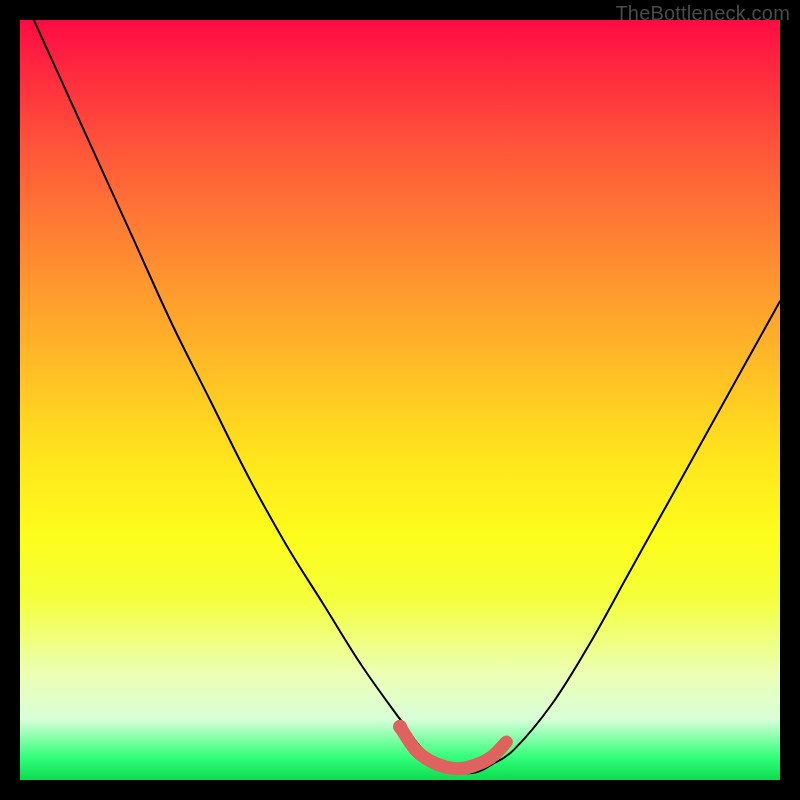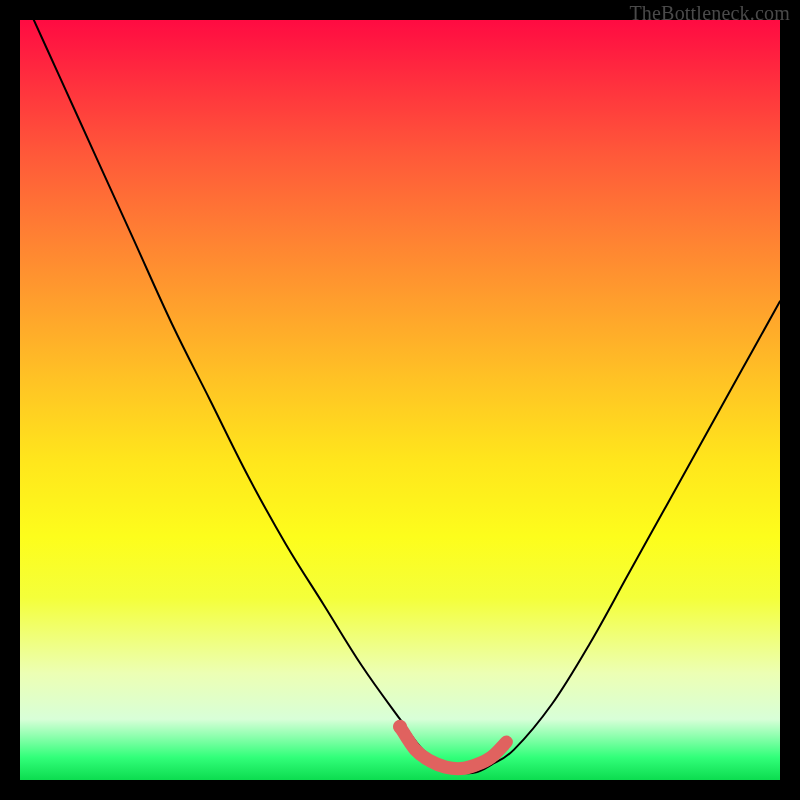--- a/index.html
+++ b/index.html
@@ -45,21 +45,21 @@
     );
   }
   .svg-layer {
     position: absolute;
     inset: 0;
   }
   .watermark {
     position: absolute;
     top: 2px;
     right: 10px;
-    font-family: Liberation Serif, serif;
+    font-family: Liberation Sans, sans-serif;
     font-size: 20px;
     font-weight: 500;
     color: #4a4a4a;
     letter-spacing: 0.2px;
   }
 </style>
 </head>
 <body>
 
 <div class="frame">

